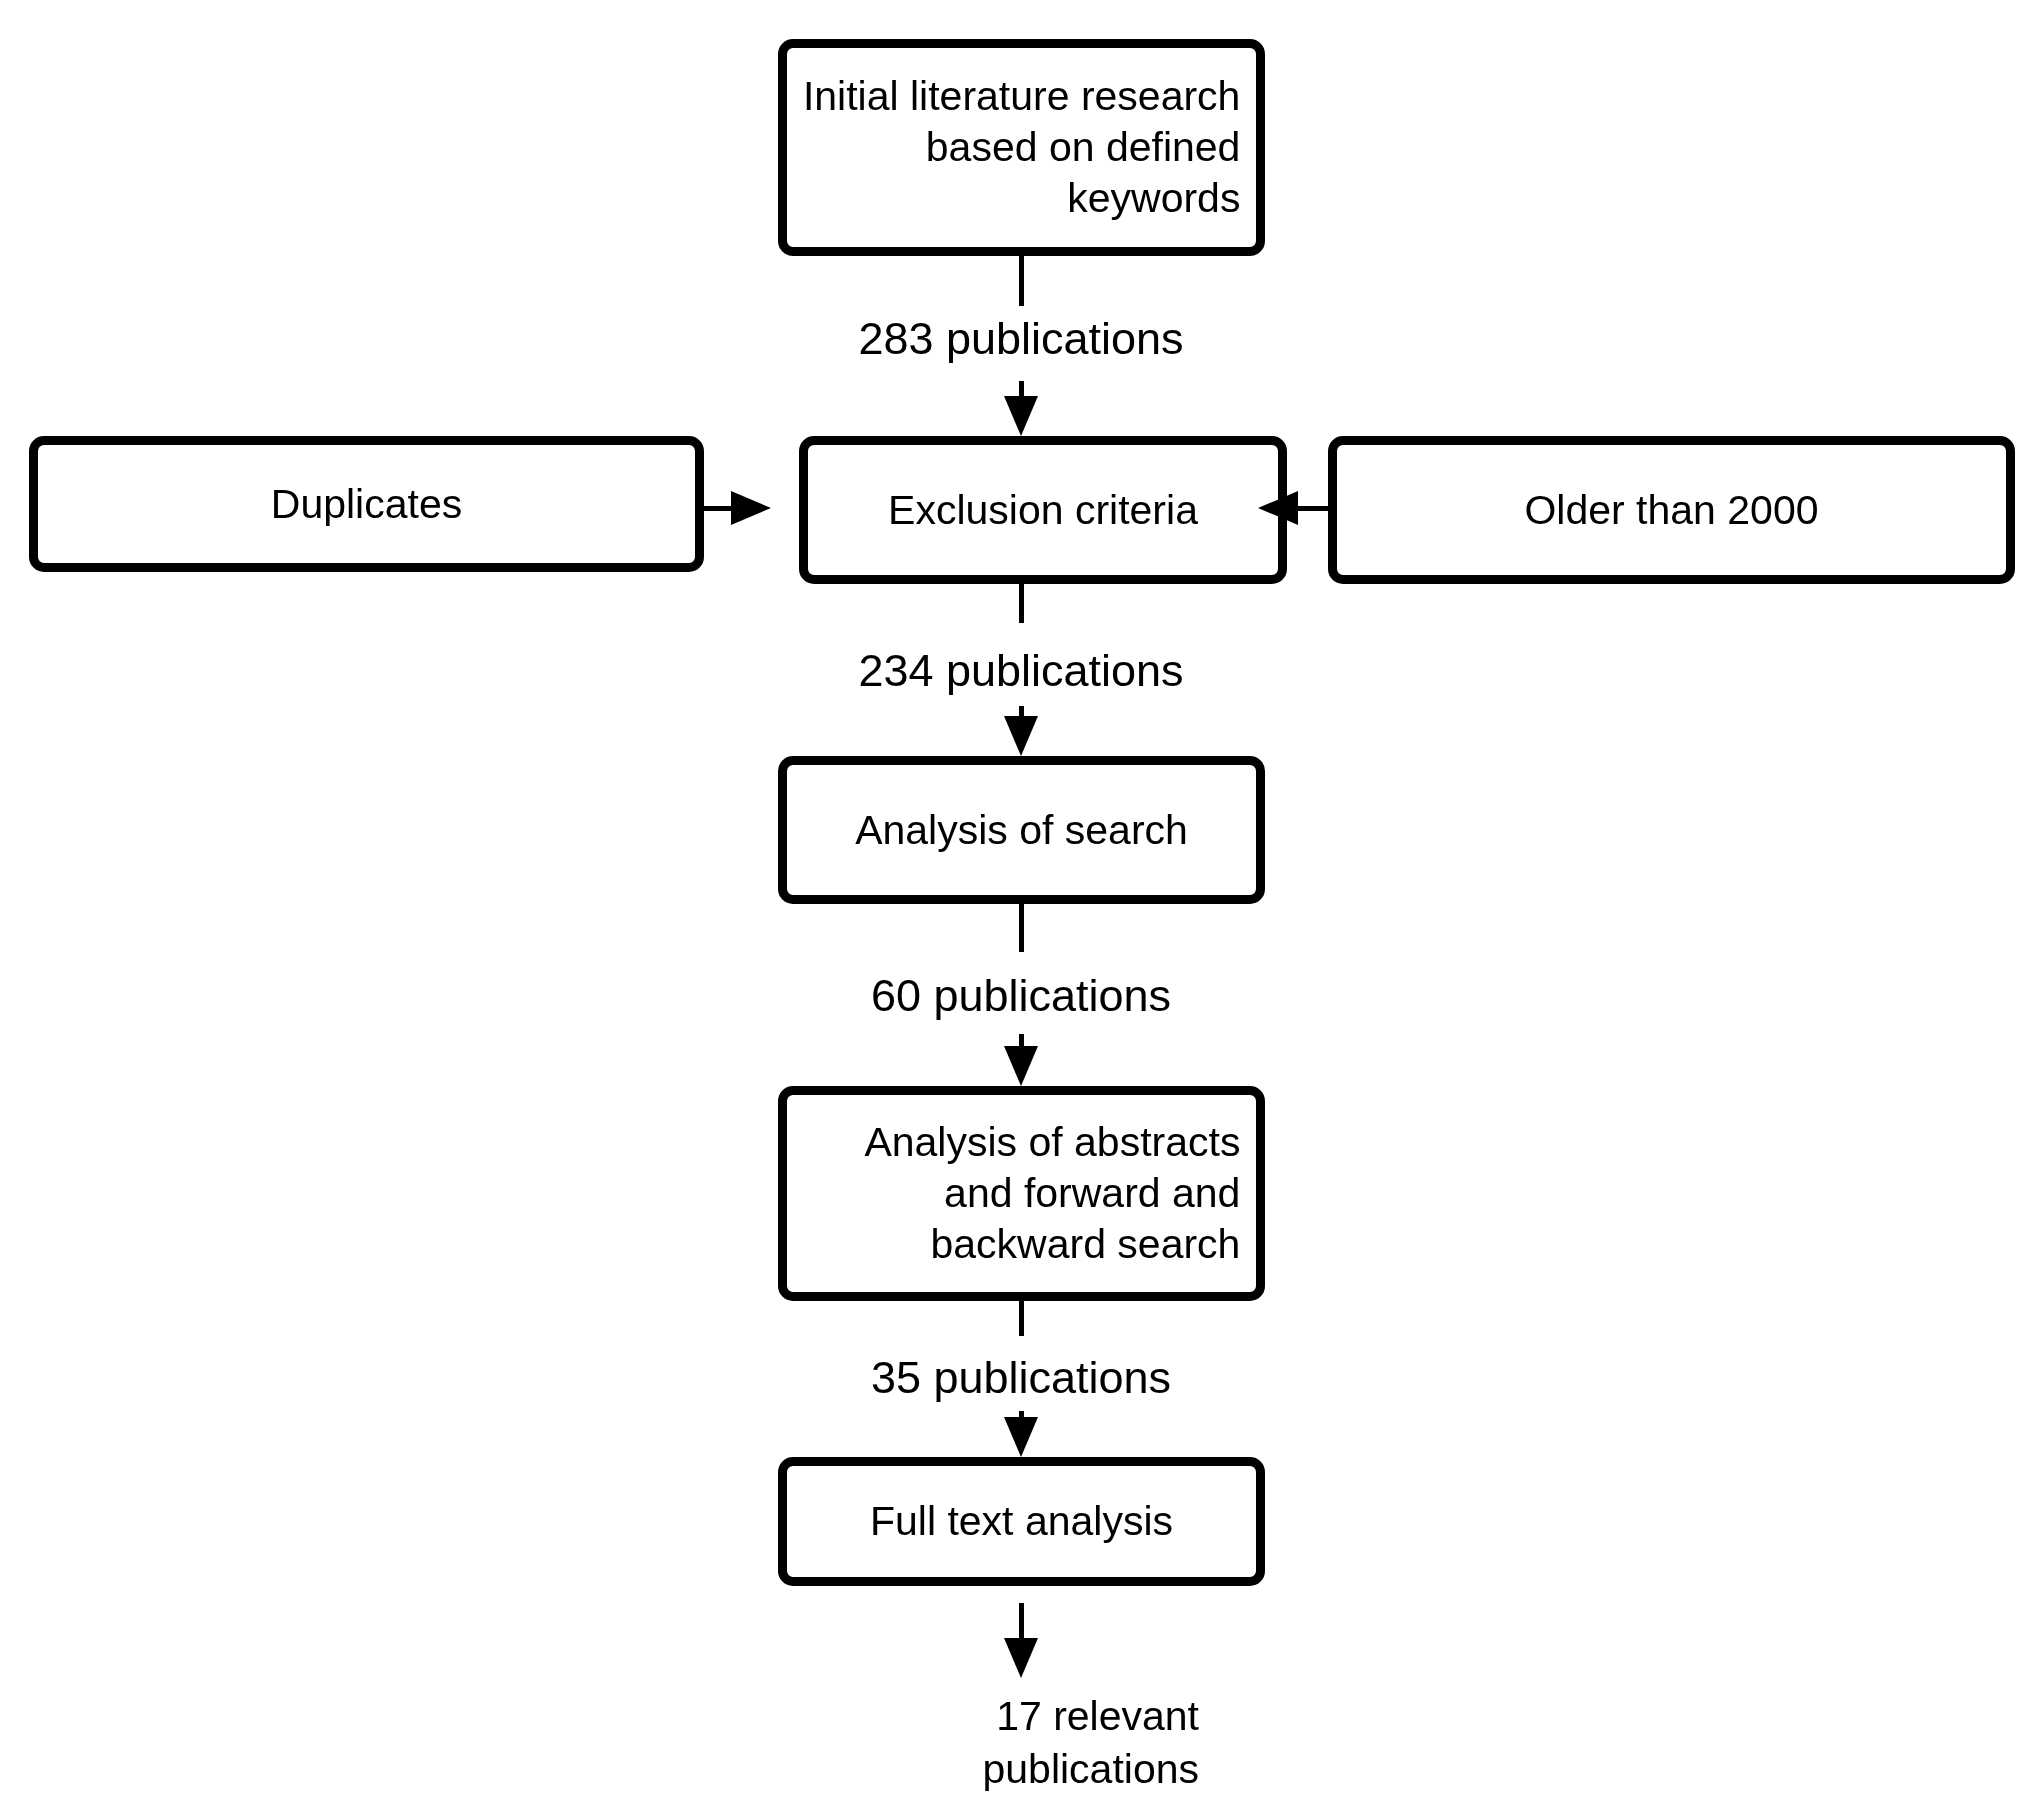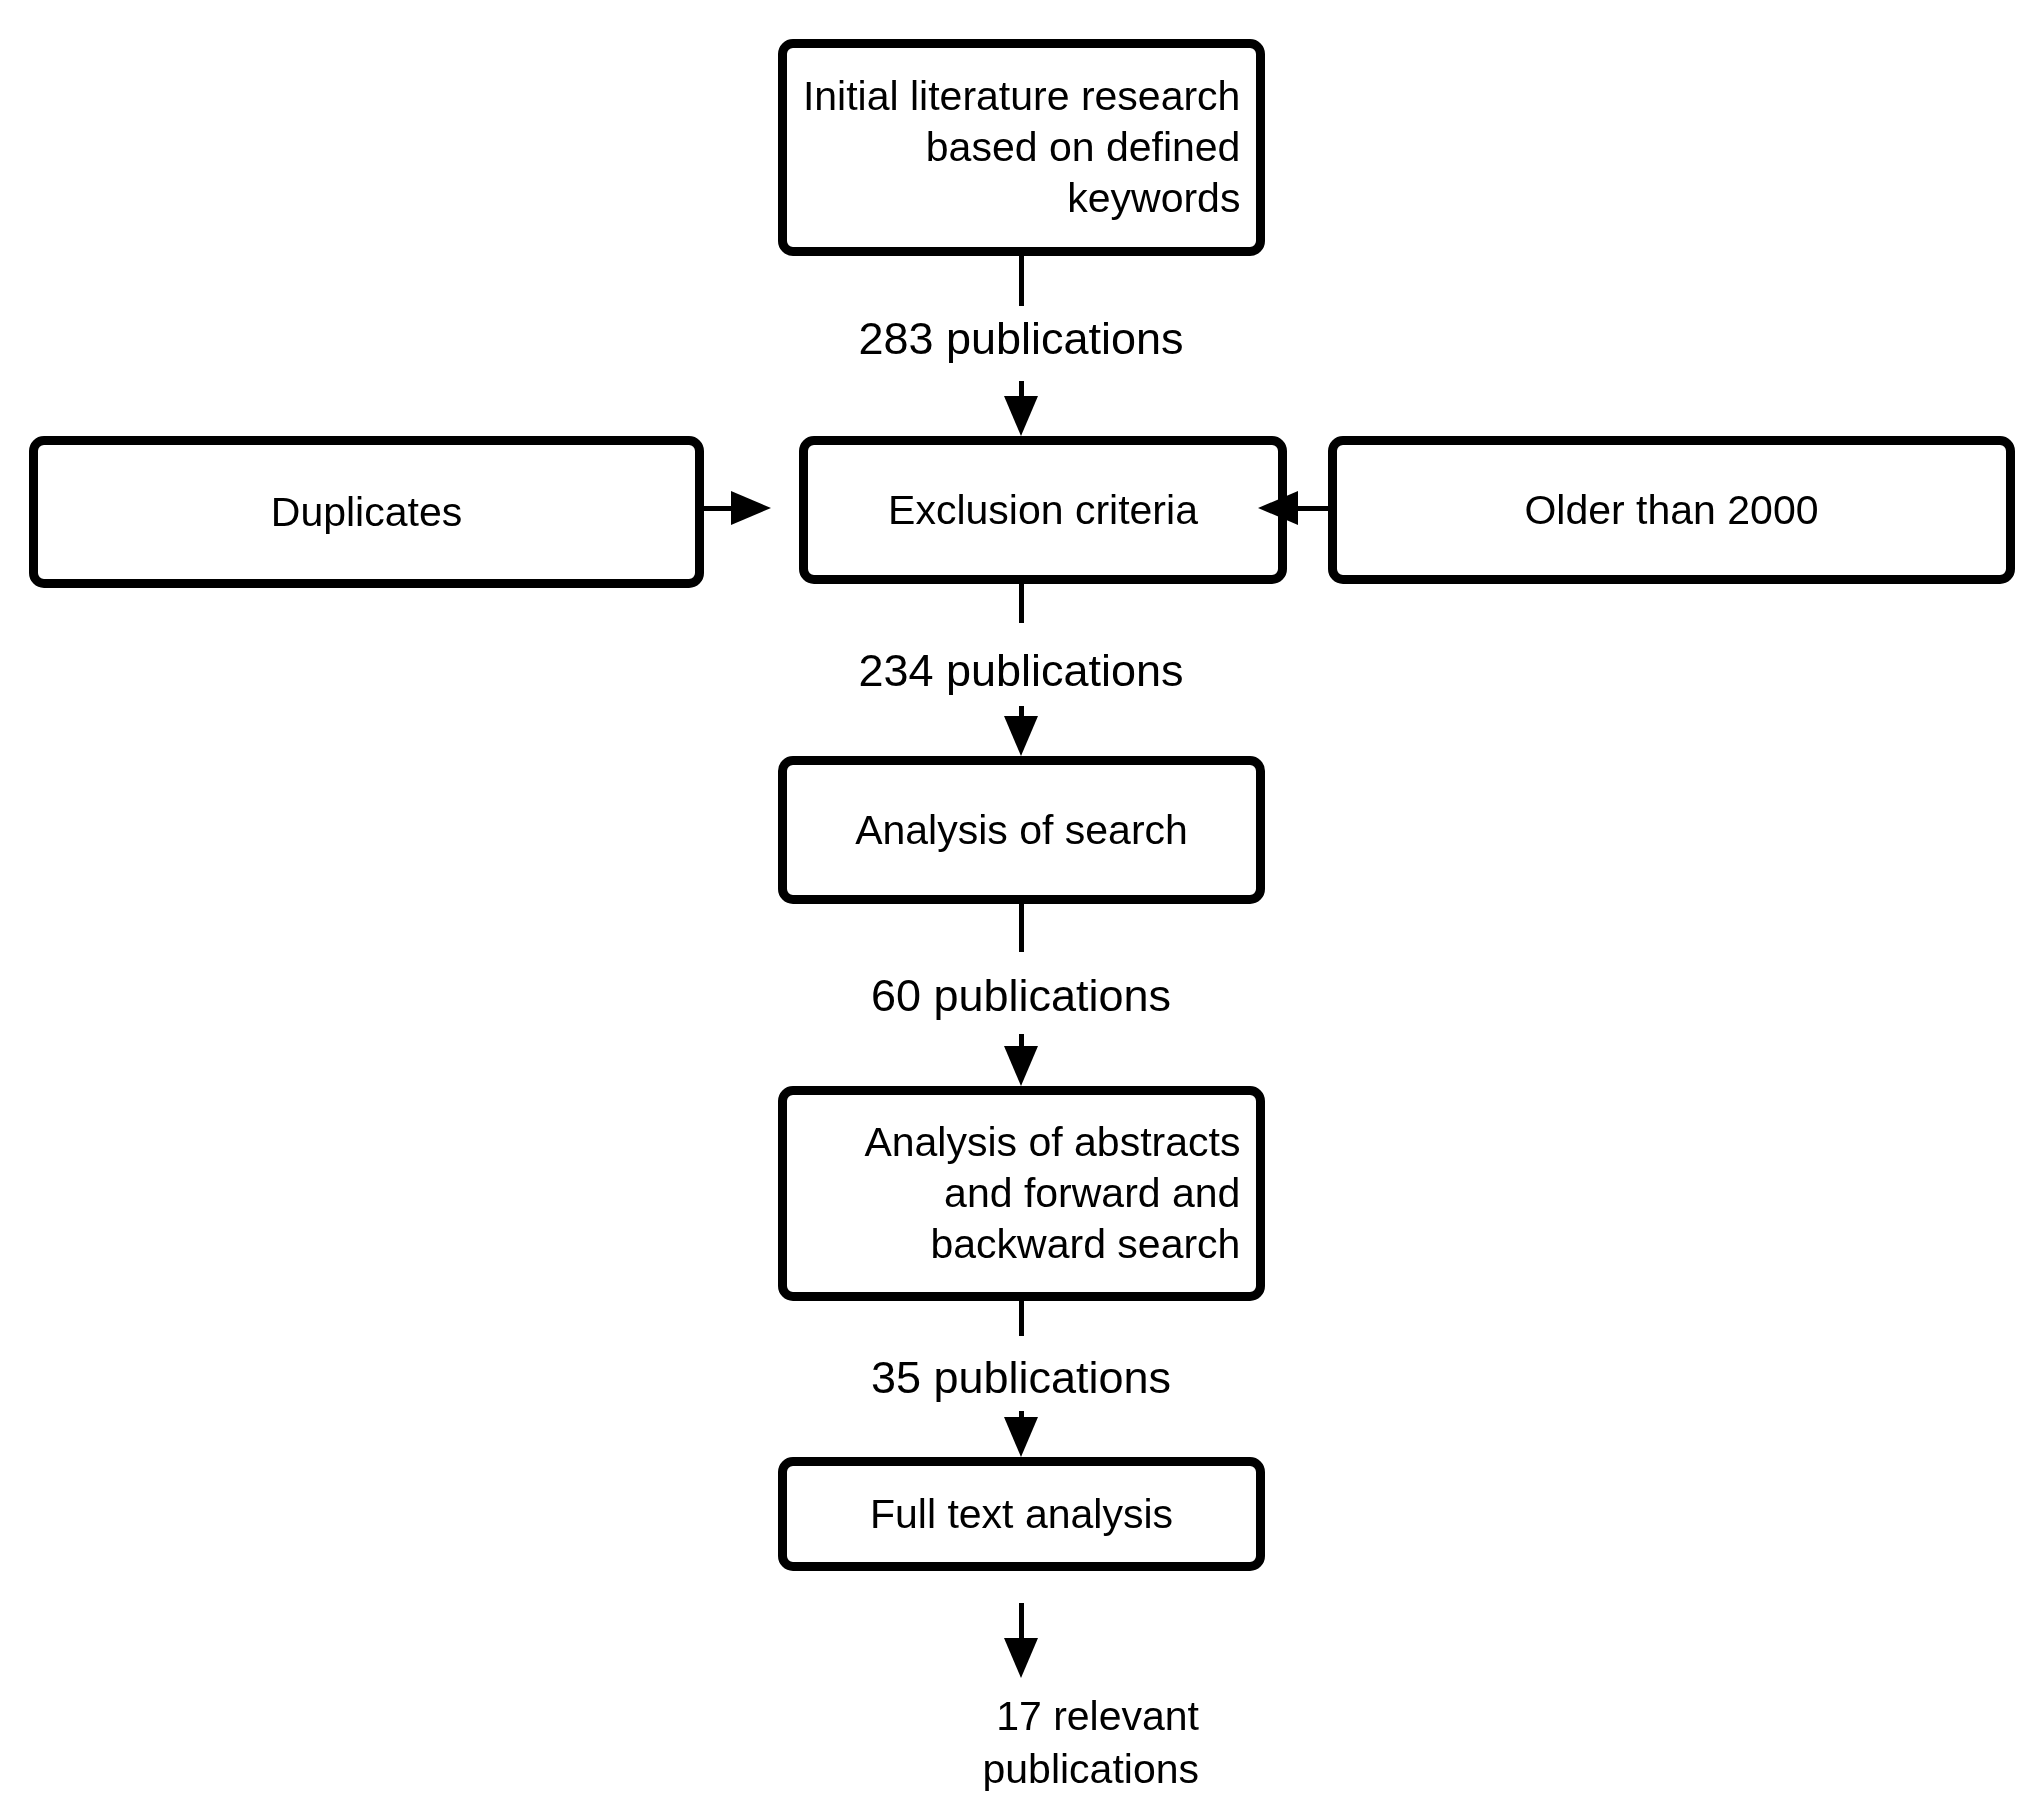--- a/index.html
+++ b/index.html
@@ -63,21 +63,21 @@
 
   <div class="node" style="left:778px; top:39px; width:487px; height:217px;">
     <span class="node-label" style="max-width:452px;">Initial literature research based on defined keywords</span>
   </div>
 
   <div class="vline" style="left:1019px; top:256px; height:50px;"></div>
   <div class="edge-label" style="left:717px; top:313px; width:608px;">283 publications</div>
   <div class="vline" style="left:1019px; top:381px; height:19px;"></div>
   <div class="ah-down" style="left:1004px; top:396px;"></div>
 
-  <div class="node" style="left:29px; top:436px; width:675px; height:152px;">
+  <div class="node" style="left:29px; top:436px; width:675px; height:136px;">
     <span class="node-label">Duplicates</span>
   </div>
 
   <div class="hline" style="left:704px; top:506px; width:39px;"></div>
   <div class="ah-right" style="left:731px; top:491px;"></div>
 
   <div class="node" style="left:771px; top:436px; width:488px; height:148px;margin-left:28px;">
     <span class="node-label">Exclusion criteria</span>
   </div>
 
@@ -104,21 +104,21 @@
 
   <div class="node" style="left:778px; top:1086px; width:487px; height:215px;">
     <span class="node-label" style="max-width:461px;margin-left:48px;">Analysis of abstracts and forward and backward search</span>
   </div>
 
   <div class="vline" style="left:1019px; top:1301px; height:35px;"></div>
   <div class="edge-label" style="left:717px; top:1352px; width:608px;">35 publications</div>
   <div class="vline" style="left:1019px; top:1411px; height:8.7px;"></div>
   <div class="ah-down" style="left:1004px; top:1417px;"></div>
 
-  <div class="node" style="left:778px; top:1457px; width:487px; height:114px;">
+  <div class="node" style="left:778px; top:1457px; width:487px; height:129px;">
     <span class="node-label">Full text analysis</span>
   </div>
 
   <div class="vline" style="left:1019px; top:1603px; height:39px;"></div>
   <div class="ah-down" style="left:1004px; top:1638px;"></div>
 
   <div class="result-label" style="left:817px; top:1690px; width:382px;">17 relevant publications</div>
 
 </div>
 

